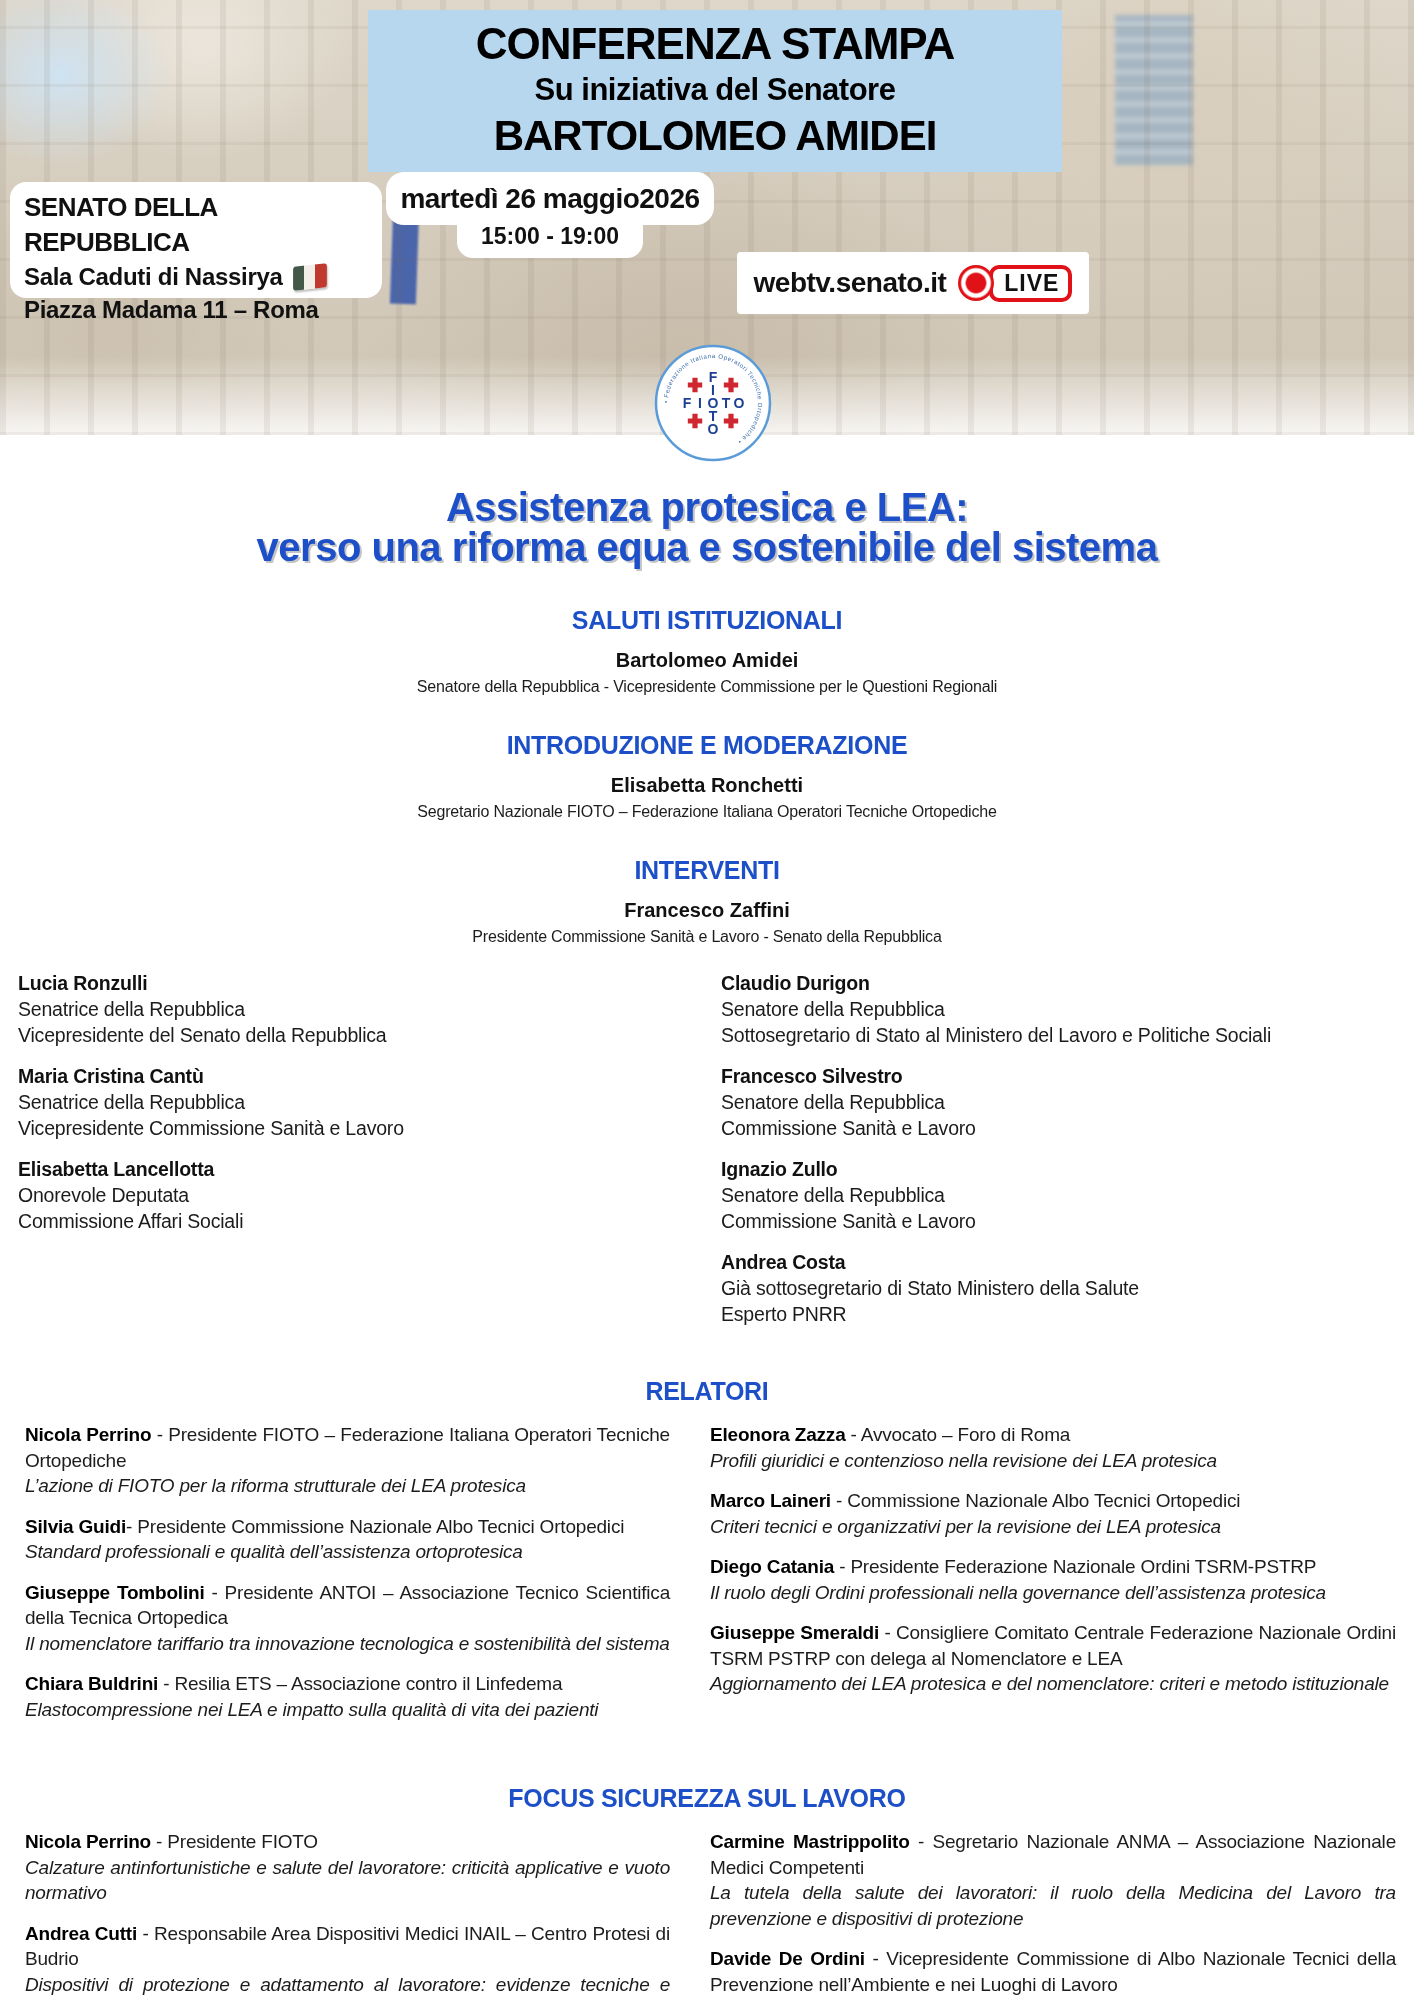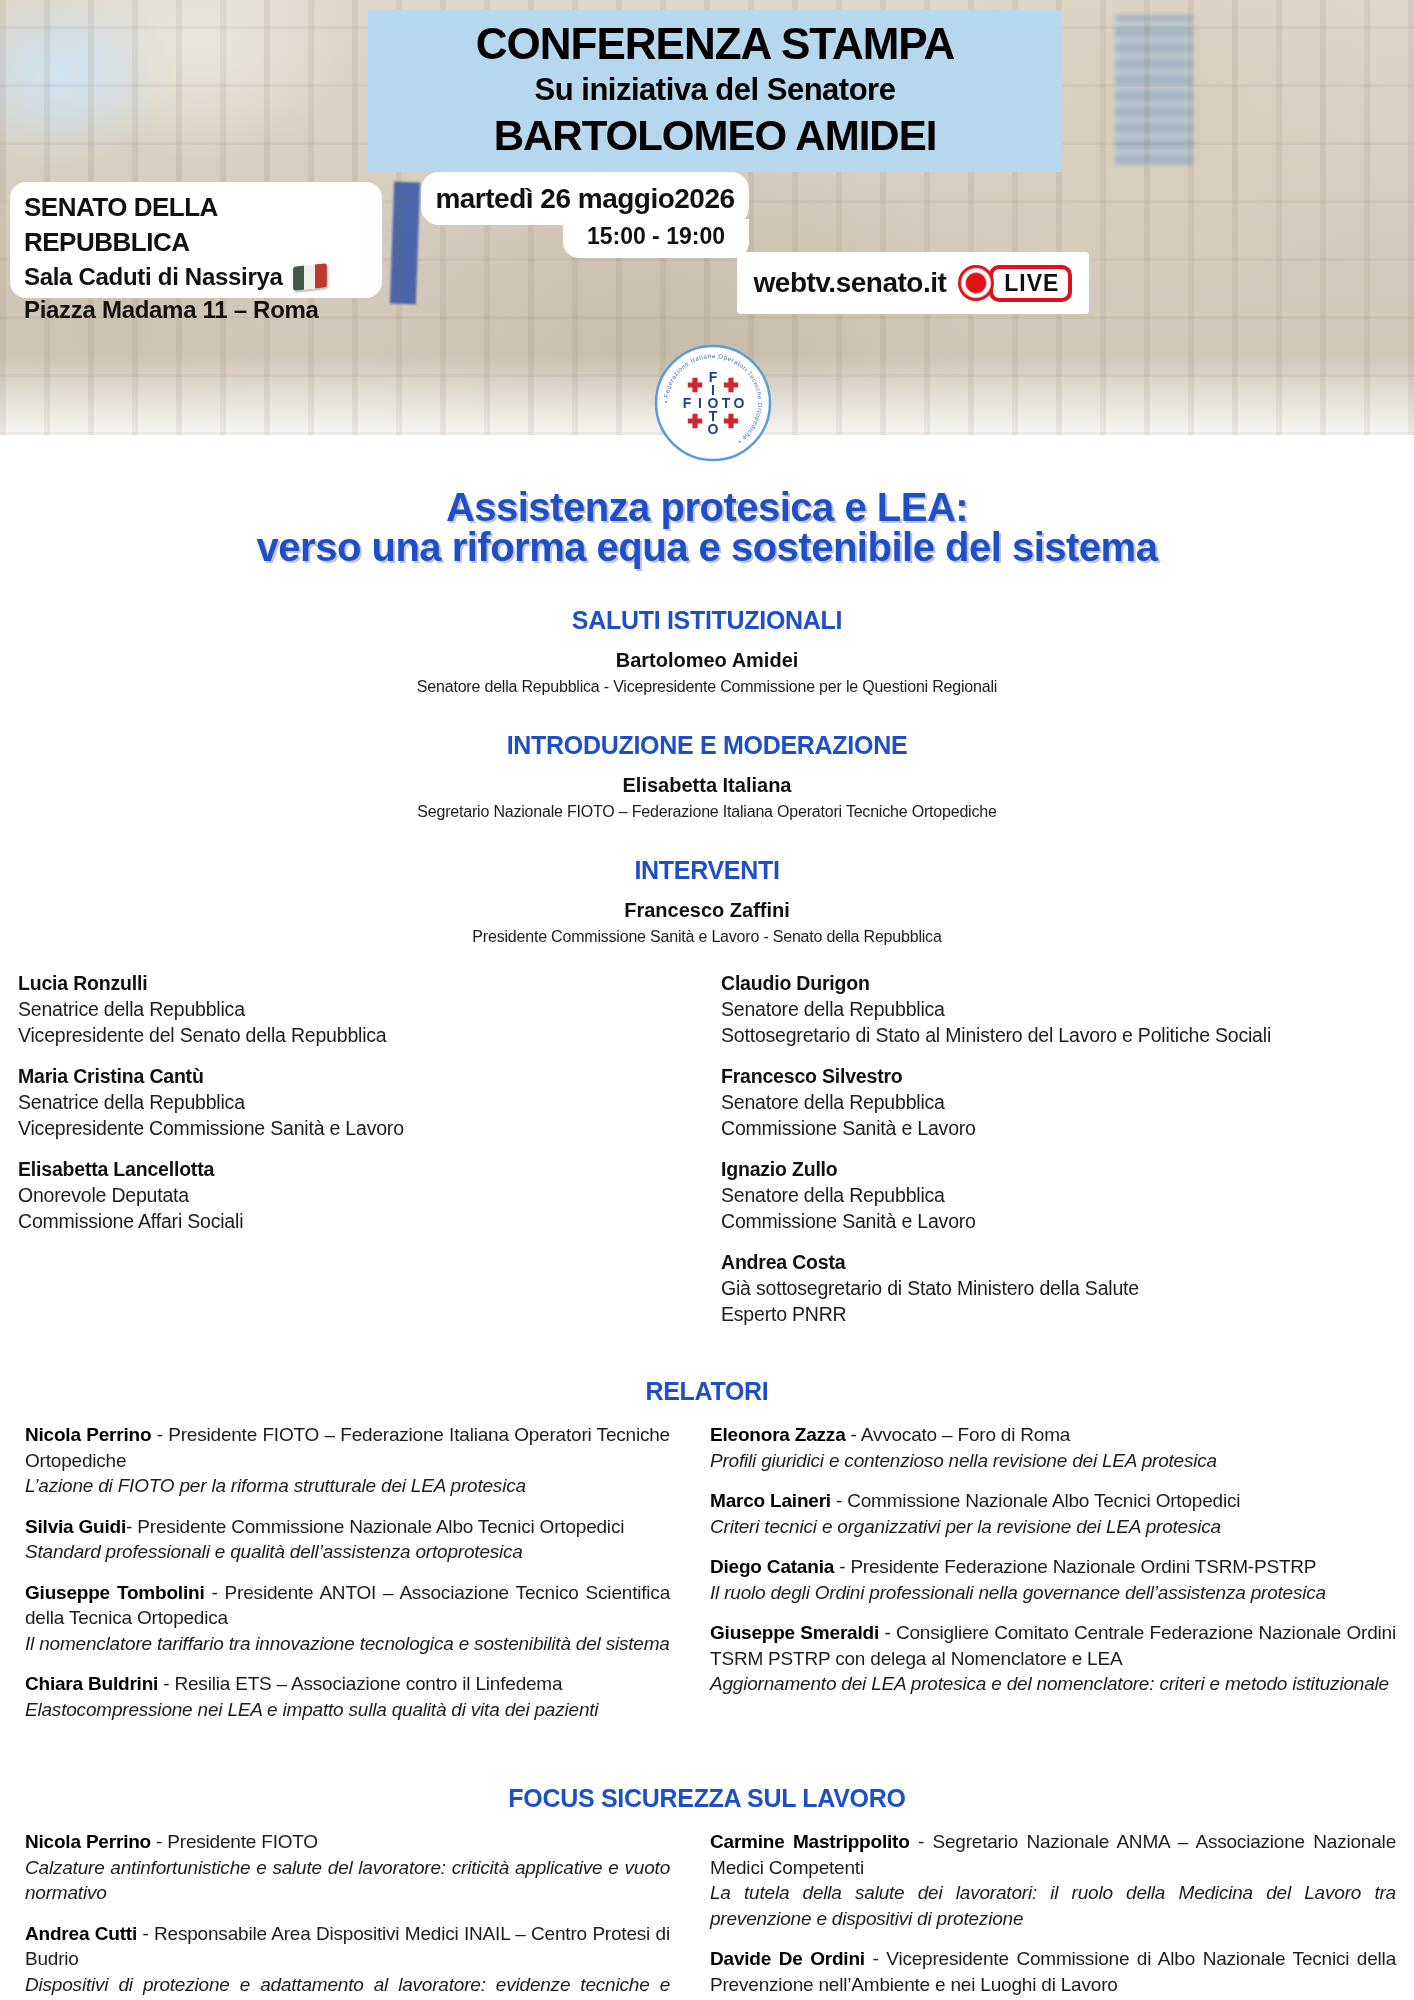--- a/index.html
+++ b/index.html
@@ -43,22 +43,22 @@
 
   .venue{ position:absolute; left:10px; top:182px; width:372px; height:116px;
     background:#fff; border-radius:16px; padding:8px 12px 8px 14px; z-index:3; }
   .venue .v1{ font-size:26px; font-weight:bold; letter-spacing:-0.5px; line-height:35px; }
   .venue .v2,.venue .v3{ font-size:24px; font-weight:bold; letter-spacing:-0.3px; line-height:33px; }
   .venue .v2{ display:flex; align-items:center; gap:10px; }
   .flag-icon{ display:inline-block; width:34px; height:24px; transform:rotate(-6deg) skewX(-6deg);
     background:linear-gradient(90deg,#44584a 0 33%,#f2efe9 33% 66%,#c0392f 66% 100%);
     border-radius:3px; box-shadow:1px 2px 2px rgba(0,0,0,.25); }
 
-  .date-bubble{ position:absolute; left:421px; top:172px; width:328px; z-index:3;
-    display:flex; flex-direction:column; align-items:flex-end; }
+  .date-bubble{ position:absolute; left:386px; top:172px; width:328px; z-index:3;
+    display:flex; flex-direction:column; align-items:center; }
   .date-pill{ width:100%; background:#fff; border-radius:18px; text-align:center;
     font-size:28px; font-weight:bold; letter-spacing:-0.5px; padding:11px 0 10px; }
   .time-pill{ background:#fff; border-radius:0 0 16px 16px; margin-top:-6px; text-align:center;
     font-size:23px; font-weight:bold; padding:4px 24px 8px; }
 
   .webtv{ position:absolute; left:737px; top:252px; width:352px; height:62px;
     background:#fff; border-radius:4px; display:flex; align-items:center; justify-content:center;
     gap:12px; z-index:3; }
   .webtv .wt{ font-size:28px; font-weight:bold; letter-spacing:-0.5px; color:#111; }
   .live-badge{ display:flex; align-items:center; }
@@ -175,21 +175,21 @@
   </div>
 
   <div class="mt-saluti center-person">
     <div class="sec-head">SALUTI ISTITUZIONALI</div>
     <div class="cp-name">Bartolomeo Amidei</div>
     <div class="cp-role">Senatore della Repubblica - Vicepresidente Commissione per le Questioni Regionali</div>
   </div>
 
   <div class="mt-intro center-person">
     <div class="sec-head">INTRODUZIONE E MODERAZIONE</div>
-    <div class="cp-name">Elisabetta Italiana</div>
+    <div class="cp-name">Elisabetta Ronchetti</div>
     <div class="cp-role">Segretario Nazionale FIOTO – Federazione Italiana Operatori Tecniche Ortopediche</div>
   </div>
 
   <div class="mt-interv center-person">
     <div class="sec-head">INTERVENTI</div>
     <div class="cp-name">Francesco Zaffini</div>
     <div class="cp-role">Presidente Commissione Sanità e Lavoro - Senato della Repubblica</div>
   </div>
 
   <div class="speakers-grid">

